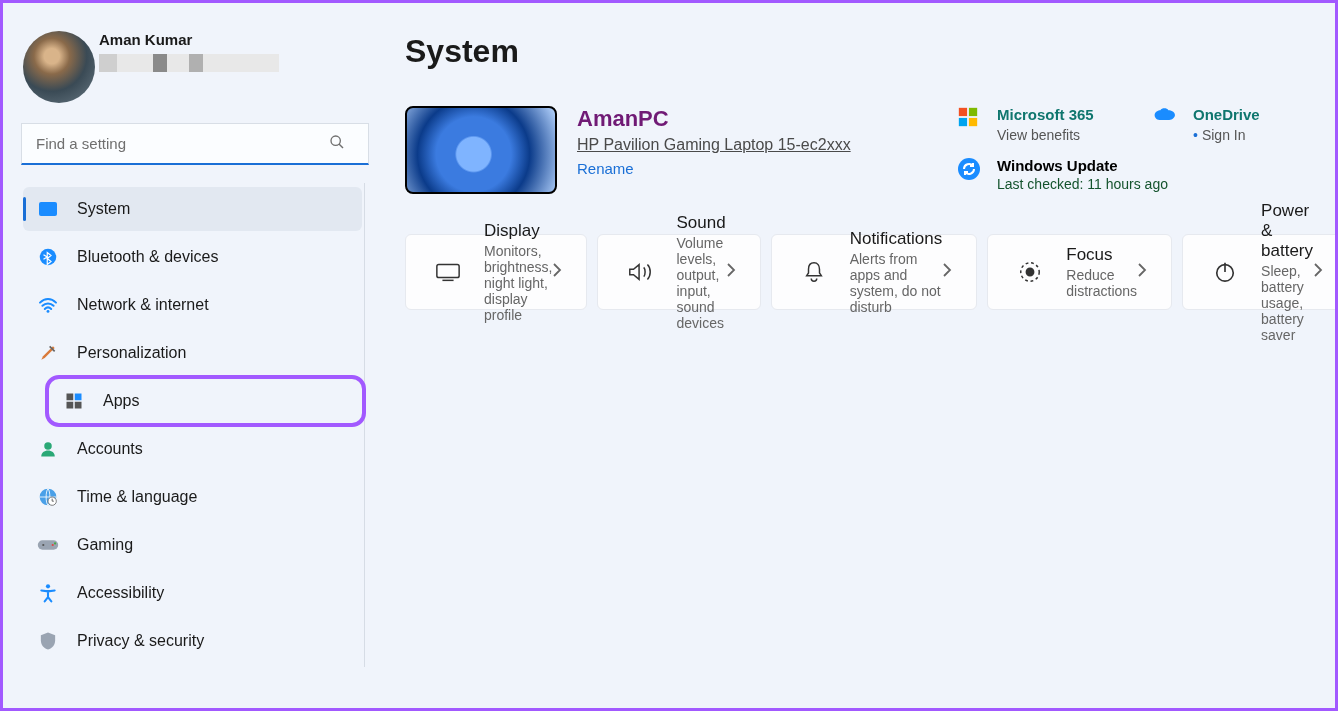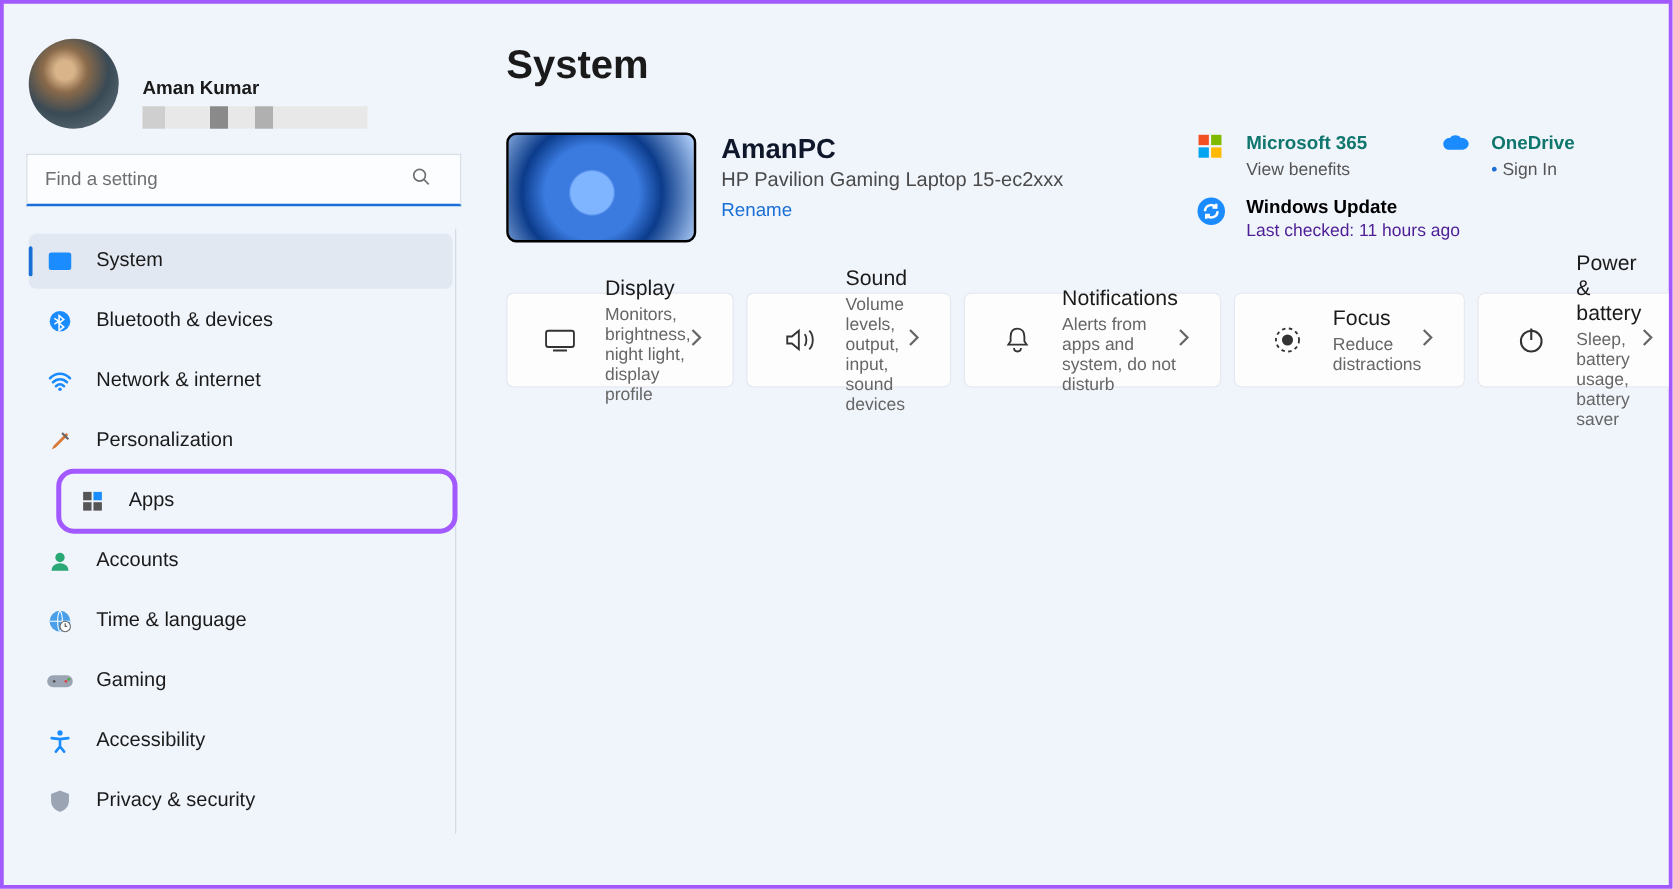--- a/index.html
+++ b/index.html
@@ -1,48 +1,48 @@
 <!DOCTYPE html>
 <html><head>
 <meta charset="utf-8">
 <style>
 * { margin: 0; padding: 0; box-sizing: border-box; font-family: "Segoe UI", -apple-system, sans-serif; }
 body { background: #f0f4fb; width: 1338px; height: 711px; overflow: hidden; border: 3px solid #a259ff; }
 .container { display: flex; height: 100%; }
 .sidebar { width: 380px; padding: 28px 18px 0 18px; display: flex; flex-direction: column; }
-.profile { display: flex; align-items: flex-end; gap: 19px; padding-left: 2px; margin-bottom: 20px; }
+.profile { display: flex; align-items: flex-start; gap: 4px; padding-left: 2px; margin-bottom: 20px; }
 .avatar { width: 72px; height: 72px; border-radius: 50%; background: radial-gradient(circle at 40% 35%, #d9b48a 12%, #8a6a4a 28%, #3a4a55 55%, #6a7a85 100%); }
 .profile-info { flex: 1; }
 .profile-name { font-weight: 600; font-size: 15px; color: #1a1a1a; }
 .profile-email { margin-top: 6px; height: 18px; width: 180px; background: linear-gradient(90deg,#cfcfcf 0 10%,#e8e8e8 10% 30%,#8a8a8a 30% 38%,#e8e8e8 38% 50%,#b0b0b0 50% 58%,#e8e8e8 58% 100%); filter: blur(.4px); }
 .search-wrap { position: relative; margin: 0 0 18px 0; }
 .search { width: 348px; height: 42px; background: #fbfdff; border: 1px solid #d8dee6; border-bottom: 2px solid #1a6fd6; border-radius: 0; padding: 0 40px 0 14px; font-size: 15px; color: #a16207; outline: none; }
 .search::placeholder { color: #6f6f6f; }
 .search-icn { position: absolute; right: 20px; top: 50%; transform: translateY(-50%); color: #6f6f6f; }
 .nav { list-style: none; border-right: 1px solid #d6dce5; padding-right: 0; }
 .nav-item { display: flex; align-items: center; gap: 18px; height: 44px; padding: 0 14px; border-radius: 6px; margin: 4px 2px; cursor: pointer; font-size: 16px; color: #1a1a1a; position: relative; }
 .nav-item.selected { background: #e2e8f1; }
 .nav-item.selected::before { content: ""; position: absolute; left: 0; top: 10px; bottom: 10px; width: 3px; background: #1a6fd6; border-radius: 3px; }
 .nav-item.highlighted { outline: 4px solid #a259ff; border-radius: 10px; margin-left: 28px; }
 .nav-icn { width: 22px; height: 22px; display: flex; align-items: center; justify-content: center; font-size: 18px; }
 .main { flex: 1; padding: 30px 22px 0 22px; overflow: hidden; }
 .page-title { font-size: 32px; font-weight: 600; color: #1a1a1a; margin-bottom: 36px; }
 .hero { display: flex; align-items: flex-start; gap: 20px; margin-bottom: 40px; }
 .hero-thumb { width: 152px; height: 88px; border: 2px solid #000; border-radius: 8px; background: radial-gradient(circle at 45% 55%, #7fb4ff 0 18%, #3b7be0 20% 40%, #0b3b8a 60%, #b8d6ff 100%); }
 .hero-info { flex: 1; }
-.pc-name { font-size: 22px; font-weight: 600; color: #0f172a; }
-.pc-model { font-size: 16px; color: #4a4a4a; margin-top: 4px; }
+.pc-name { font-size: 22px; font-weight: 600; color: #701a75; }
+.pc-model { font-size: 16px; color: #4a4a4a; margin-top: 4px; text-decoration: underline; }
 .rename { font-size: 15px; color: #1a6fd6; margin-top: 6px; display: inline-block; cursor: pointer; }
 .cloud-col { display: grid; grid-template-columns: 34px 150px 34px 120px; gap: 8px 6px; align-items: flex-start; }
 .cloud-col .t { font-weight: 600; font-size: 15px; color: #0f766e; }
 .cloud-col .s { font-size: 14px; color: #555; margin-top: 4px; }
 .cloud-col .dot { color: #1a6fd6; margin-right: 4px; }
 .update-row { display: grid; grid-template-columns: 34px 1fr; gap: 6px; align-items: flex-start; margin-top: 14px; }
 .update-row .t { font-weight: 600; font-size: 15px; }
-.update-row .s { font-size: 14px; color: #4c1d95; margin-top: 2px; }
+.update-row .s { font-size: 14px; color: #14532d; margin-top: 2px; }
 .secright { display:flex; flex-direction:column; }
 .cards { display: flex; gap: 10px; }
 .card { background: #fdfdfe; border: 1px solid #e6e9ef; border-radius: 6px; height: 76px; display: flex; align-items: center; padding: 0 24px; cursor: pointer; }
 .card-icn { width: 36px; display: flex; align-items: center; justify-content: center; color: #333; margin-right: 18px; }
 .card-body { flex: 1; }
 .card-title { font-size: 17px; color: #1a1a1a; }
 .card-sub { font-size: 14px; color: #666; margin-top: 2px; }
 .chev { color: #666; }
 
 .sq { width:18px; height:14px; border-radius:2px; display:inline-block; }

